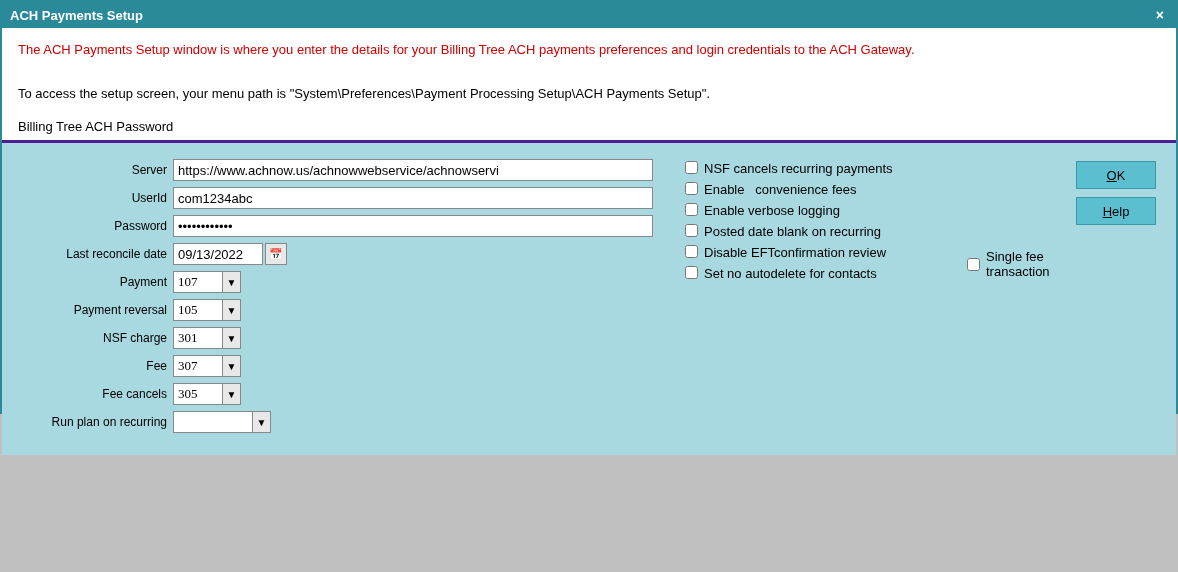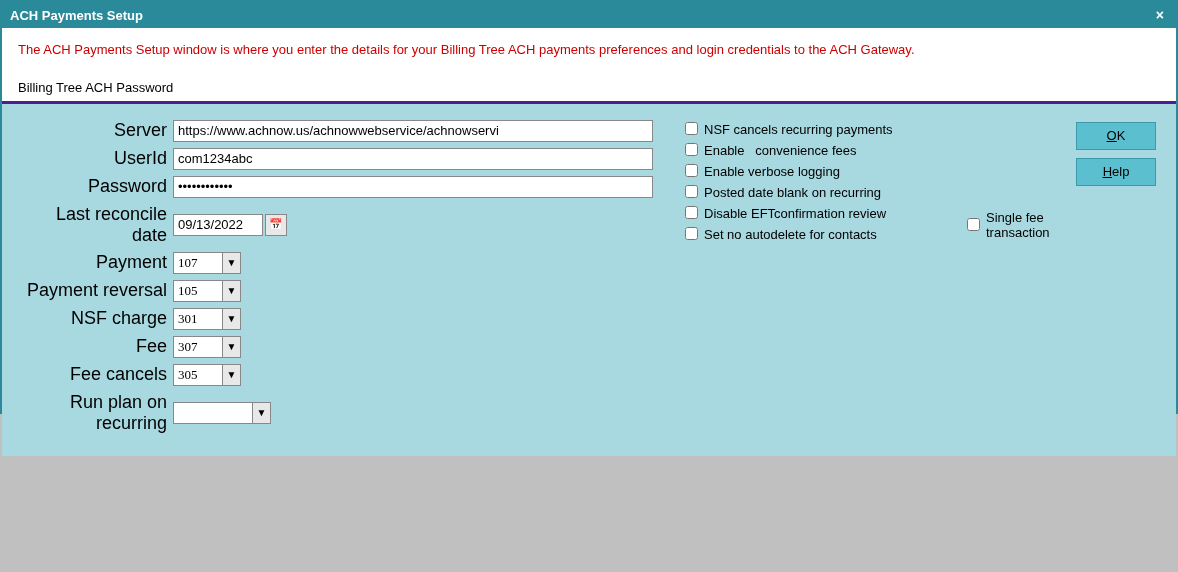--- a/index.html
+++ b/index.html
@@ -38,21 +38,21 @@
     }
     .top-info {
       padding: 12px 16px 8px 16px;
       background: #fff;
       flex-shrink: 0;
     }
     .top-info p {
       color: #c00;
       font-size: 13px;
       line-height: 1.5;
-      margin-bottom: 4px;
+      margin-bottom: 24px;
     }
     .top-info p.path-info {
       color: #000;
       margin-bottom: 0;
     }
     .section-label {
       padding: 8px 16px 6px 16px;
       font-size: 13px;
       color: #000;
       background: #fff;
@@ -76,21 +76,21 @@
     .form-row {
       display: flex;
       align-items: center;
       margin-bottom: 6px;
     }
     .form-label {
       text-align: right;
       width: 145px;
       margin-right: 6px;
       color: #000;
-      font-size: 18px;
+      font-size: 12px;
       flex-shrink: 0;
     }
     .form-input {
       border: 1px solid #888;
       background: #fff;
       height: 22px;
       font-size: 13px;
       padding: 0 4px;
       outline: none;
     }
@@ -206,20 +206,21 @@
 
 <div class="window">
 
   <div class="title-bar">
     <span>ACH Payments Setup</span>
     <span class="title-bar-close">×</span>
   </div>
 
   <div class="top-info">
     <p class="red-text">The ACH Payments Setup window is where you enter the details for your Billing Tree ACH payments preferences and login credentials to the ACH Gateway.</p>
+    <p class="path-info">To access the setup screen, your menu path is "System\Preferences\Payment Processing Setup\ACH Payments Setup".</p>
   </div>
 
   <div class="section-label">
     <span>Billing Tree ACH Password</span>
   </div>
 
   <div class="main-area">
     <div class="form-area">
 
       <div class="form-row">

